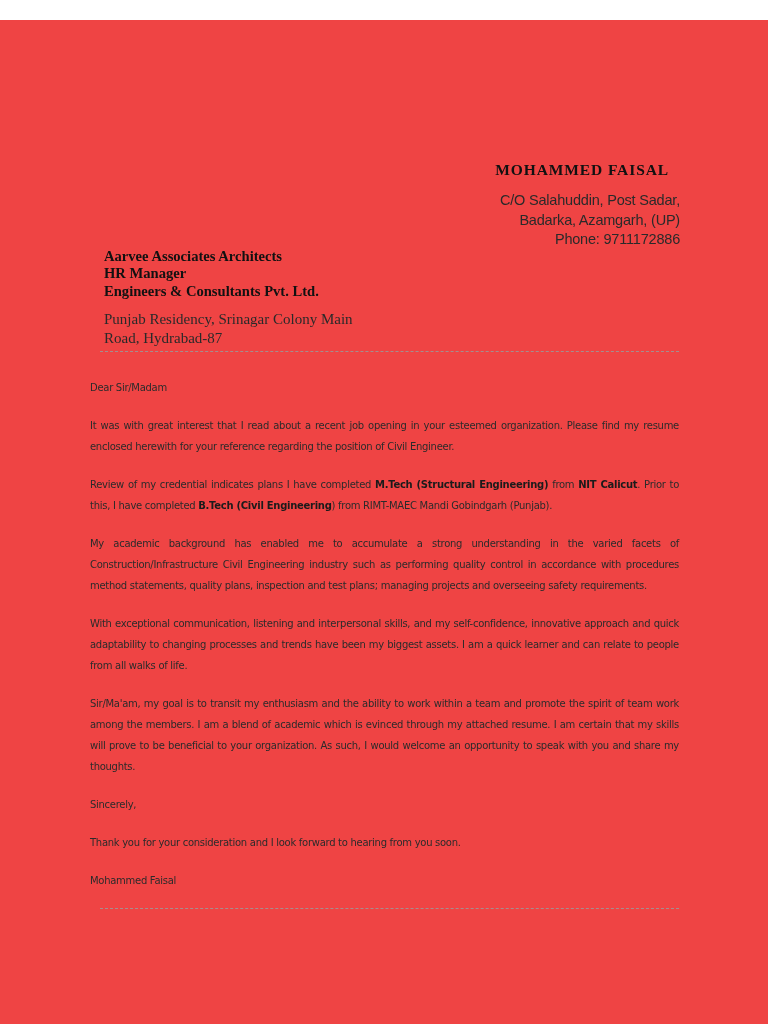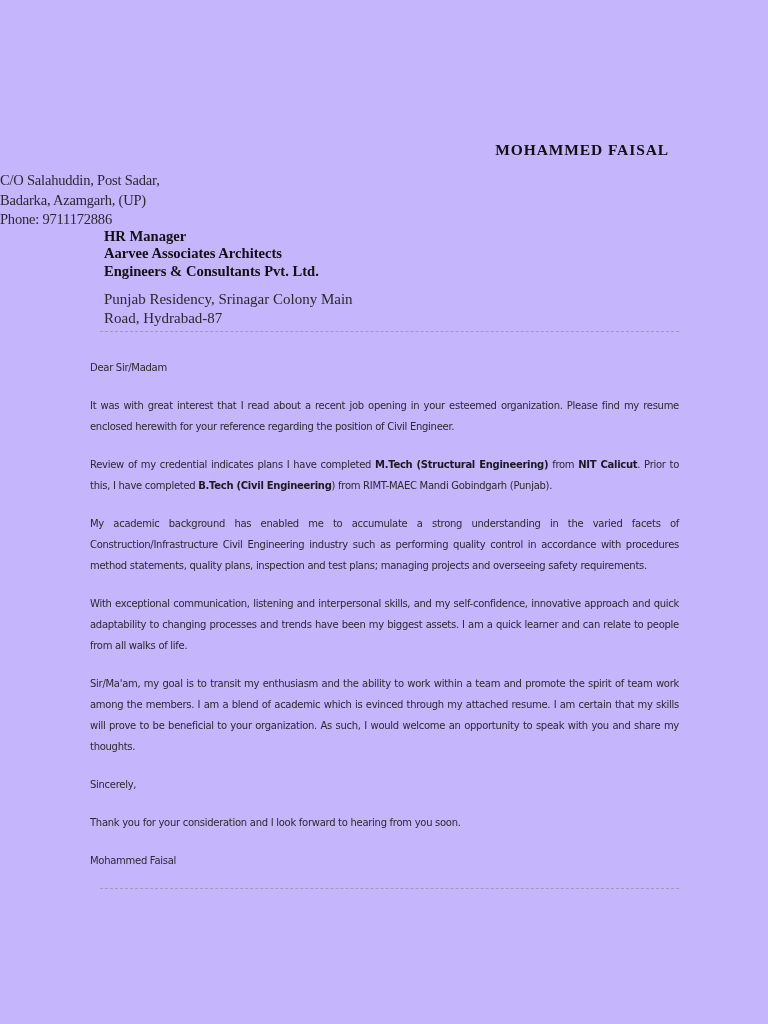--- a/index.html
+++ b/index.html
@@ -14,21 +14,22 @@
     position: relative;
     overflow: hidden;
     font-family: "Liberation Sans", sans-serif;
     color: #231f20;
     -webkit-font-smoothing: antialiased;
   }
 
   .page {
     position: absolute;
     inset: 0;
-    background: #c4b5fd;
+    background: #ef4444;
+    margin-top: 20px;
   }
 
   
   .sender-name {
     position: absolute;
     top: 141px;
     left: 0;
     width: 669px;
     text-align: right;
     font-family: "Liberation Serif", serif;
@@ -36,21 +37,22 @@
     font-size: 15.5px;
     letter-spacing: 0.9px;
     color: #111111;
   }
 
   .sender-address {
     position: absolute;
     top: 171px;
     left: 0;
     width: 680px;
-    font-family: Liberation Serif, serif;
+    text-align: right;
+    font-family: Liberation Sans, sans-serif;
     font-size: 14.5px;
     line-height: 19.5px;
     letter-spacing: -0.2px;
     color: #2a2a2a;
   }
   .sender-address div { white-space: pre; }
 
   
   .recipient {
     position: absolute;
@@ -128,22 +130,22 @@
 
   <div class="sender-name">MOHAMMED FAISAL</div>
 
   <div class="sender-address">
     <div>C/O Salahuddin, Post Sadar,</div>
     <div>Badarka, Azamgarh, (UP)</div>
     <div>Phone: 9711172886</div>
   </div>
 
   <div class="recipient">
+    <div>Aarvee Associates Architects</div>
     <div>HR Manager</div>
-    <div>Aarvee Associates Architects</div>
     <div>Engineers &amp; Consultants Pvt. Ltd.</div>
   </div>
 
   <div class="recipient-address">
     <div>Punjab Residency, Srinagar Colony Main</div>
     <div>Road, Hydrabad-87</div>
   </div>
 
   <div class="rule rule-top"></div>
   <div class="rule rule-bottom"></div>

